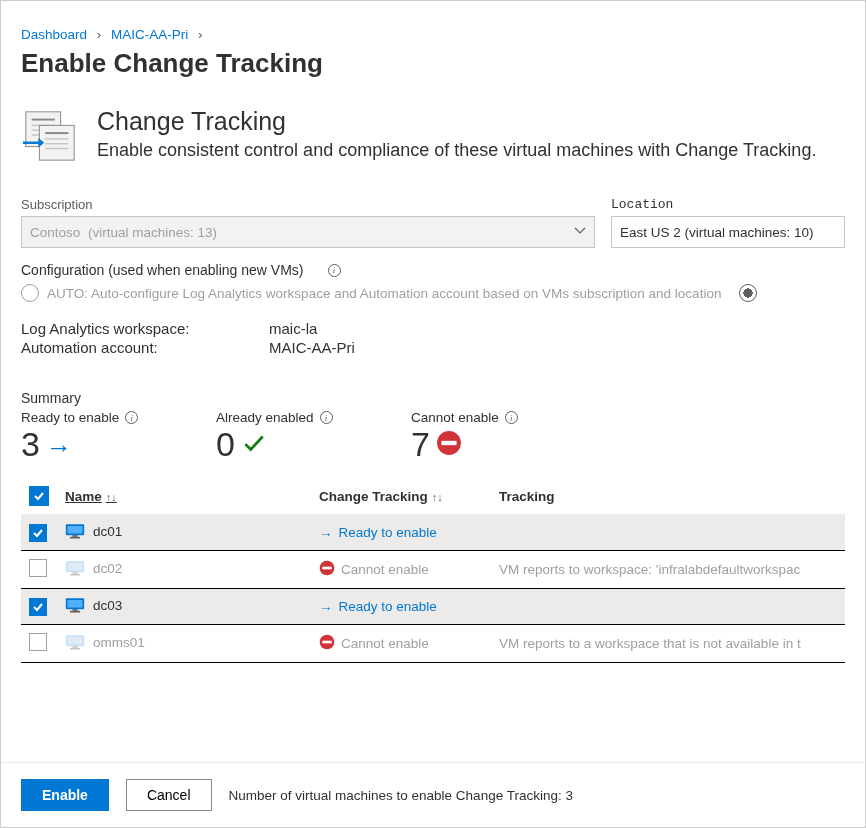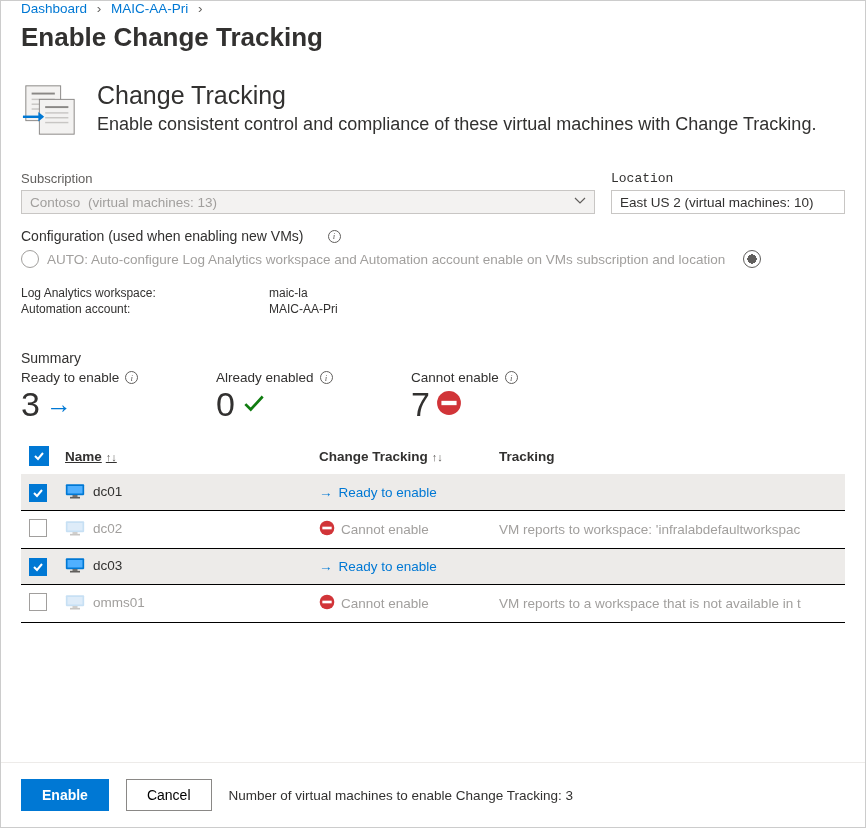--- a/index.html
+++ b/index.html
@@ -1,39 +1,39 @@
 <!DOCTYPE html>
 <html><head>
 <meta charset="utf-8">
 <style>
   * { box-sizing: border-box; font-family: 'Segoe UI', Arial, sans-serif; }
   body { margin: 0; width: 866px; height: 828px; border: 1px solid #ccc; background: #fff; color: #323130; display: flex; flex-direction: column; }
-  .content { flex: 1; overflow: hidden; padding: 0 20px 0 20px; }
+  .content { flex: 1; overflow: hidden; padding: 26px 20px 0 20px; }
   .breadcrumb { font-size: 13.5px; color: #0078d4; margin-bottom: 6px; }
   .breadcrumb a { color: #0078d4; text-decoration: none; }
   .breadcrumb .sep { color: #605e5c; margin: 0 6px; display:inline-block; }
   h1.page-title { font-size: 26px; font-weight: 600; margin: 0 0 28px 0; color: #323130; }
   .hero { display: flex; align-items: flex-start; gap: 18px; margin-bottom: 28px; }
   .hero-icon svg { width: 58px; height: 58px; }
   .hero-title { font-size: 25px; font-weight: 400; margin: 0 0 4px 0; }
   .hero-desc { font-size: 18px; color: #323130; }
   .field-row { display: flex; gap: 16px; margin-bottom: 14px; }
   .field { flex: 1; }
   .field.loc { flex: 0 0 234px; }
   .field-label { font-size: 13px; color: #605e5c; margin-bottom: 4px; }
   .field-label.dark { color: #323130; font-family: Liberation Mono, monospace; }
-  .dropdown { height: 24px; border: 1px solid #c8c6c4; background: #fff; display: flex; align-items: center; padding: 0 8px; font-size: 13.5px; justify-content: space-between; }
+  .dropdown { height: 32px; border: 1px solid #c8c6c4; background: #fff; display: flex; align-items: center; padding: 0 8px; font-size: 13.5px; justify-content: space-between; }
   .dropdown.disabled { background: #f3f2f1; color: #a19f9d; }
   .dropdown .faded { color: #a19f9d; }
   .chev { width: 12px; height: 12px; }
   .config-title { font-size: 14px; color: #323130; margin-top: 8px; display:flex; align-items:center; gap:24px; }
   .radio-row { display: flex; align-items: center; gap: 8px; margin: 6px 0 18px 0; font-size: 13.5px; color: #a19f9d; overflow:hidden; white-space:nowrap; }
   .radio-circle { width: 18px; height: 18px; border: 1px solid #a19f9d; border-radius: 50%; flex-shrink:0; }
   .radio-circle.partial { border-color:#605e5c; background: radial-gradient(circle, #605e5c 40%, transparent 42%); margin-left:10px; }
-  .kv-row { display: flex; font-size: 12px; margin-bottom: 2px; }
+  .kv-row { display: flex; font-size: 15px; margin-bottom: 2px; }
   .kv-row .k { width: 248px; color: #323130; }
   .kv-row .v { color: #323130; }
   .summary-title { font-size: 14px; margin-top: 34px; margin-bottom: 4px; }
   .summary-row { display: flex; gap: 0; }
   .summary-item { width: 195px; }
   .summary-item .lbl { font-size: 13.5px; color: #323130; display:flex; align-items:center; gap:6px; }
   .summary-item .val { font-size: 34px; font-weight: 300; display:flex; align-items:center; gap:6px; margin-top:0px; }
   .info-icon { width: 13px; height: 13px; border: 1px solid #605e5c; border-radius: 50%; display: inline-flex; align-items: center; justify-content: center; font-size: 9px; color: #605e5c; font-style: italic; font-family: Georgia, serif; }
   .ico-arrow { color: #0078d4; font-size: 26px; }
   .ico-check svg { width: 26px; height: 26px; }
@@ -116,21 +116,21 @@
       </div>
     </div>
   </div>
 
   <div class="config-title">
     <span>Configuration (used when enabling new VMs)</span>
     <span class="info-icon">i</span>
   </div>
   <div class="radio-row">
     <span class="radio-circle"></span>
-    <span>AUTO: Auto-configure Log Analytics workspace and Automation account enable on VMs subscription and location</span>
+    <span>AUTO: Auto-configure Log Analytics workspace and Automation account based on VMs subscription and location</span>
     <span class="radio-circle partial"></span>
   </div>
 
   <div class="kv-row">
     <div class="k">Log Analytics workspace:</div>
     <div class="v">maic-la</div>
   </div>
   <div class="kv-row">
     <div class="k">Automation account:</div>
     <div class="v">MAIC-AA-Pri</div>

